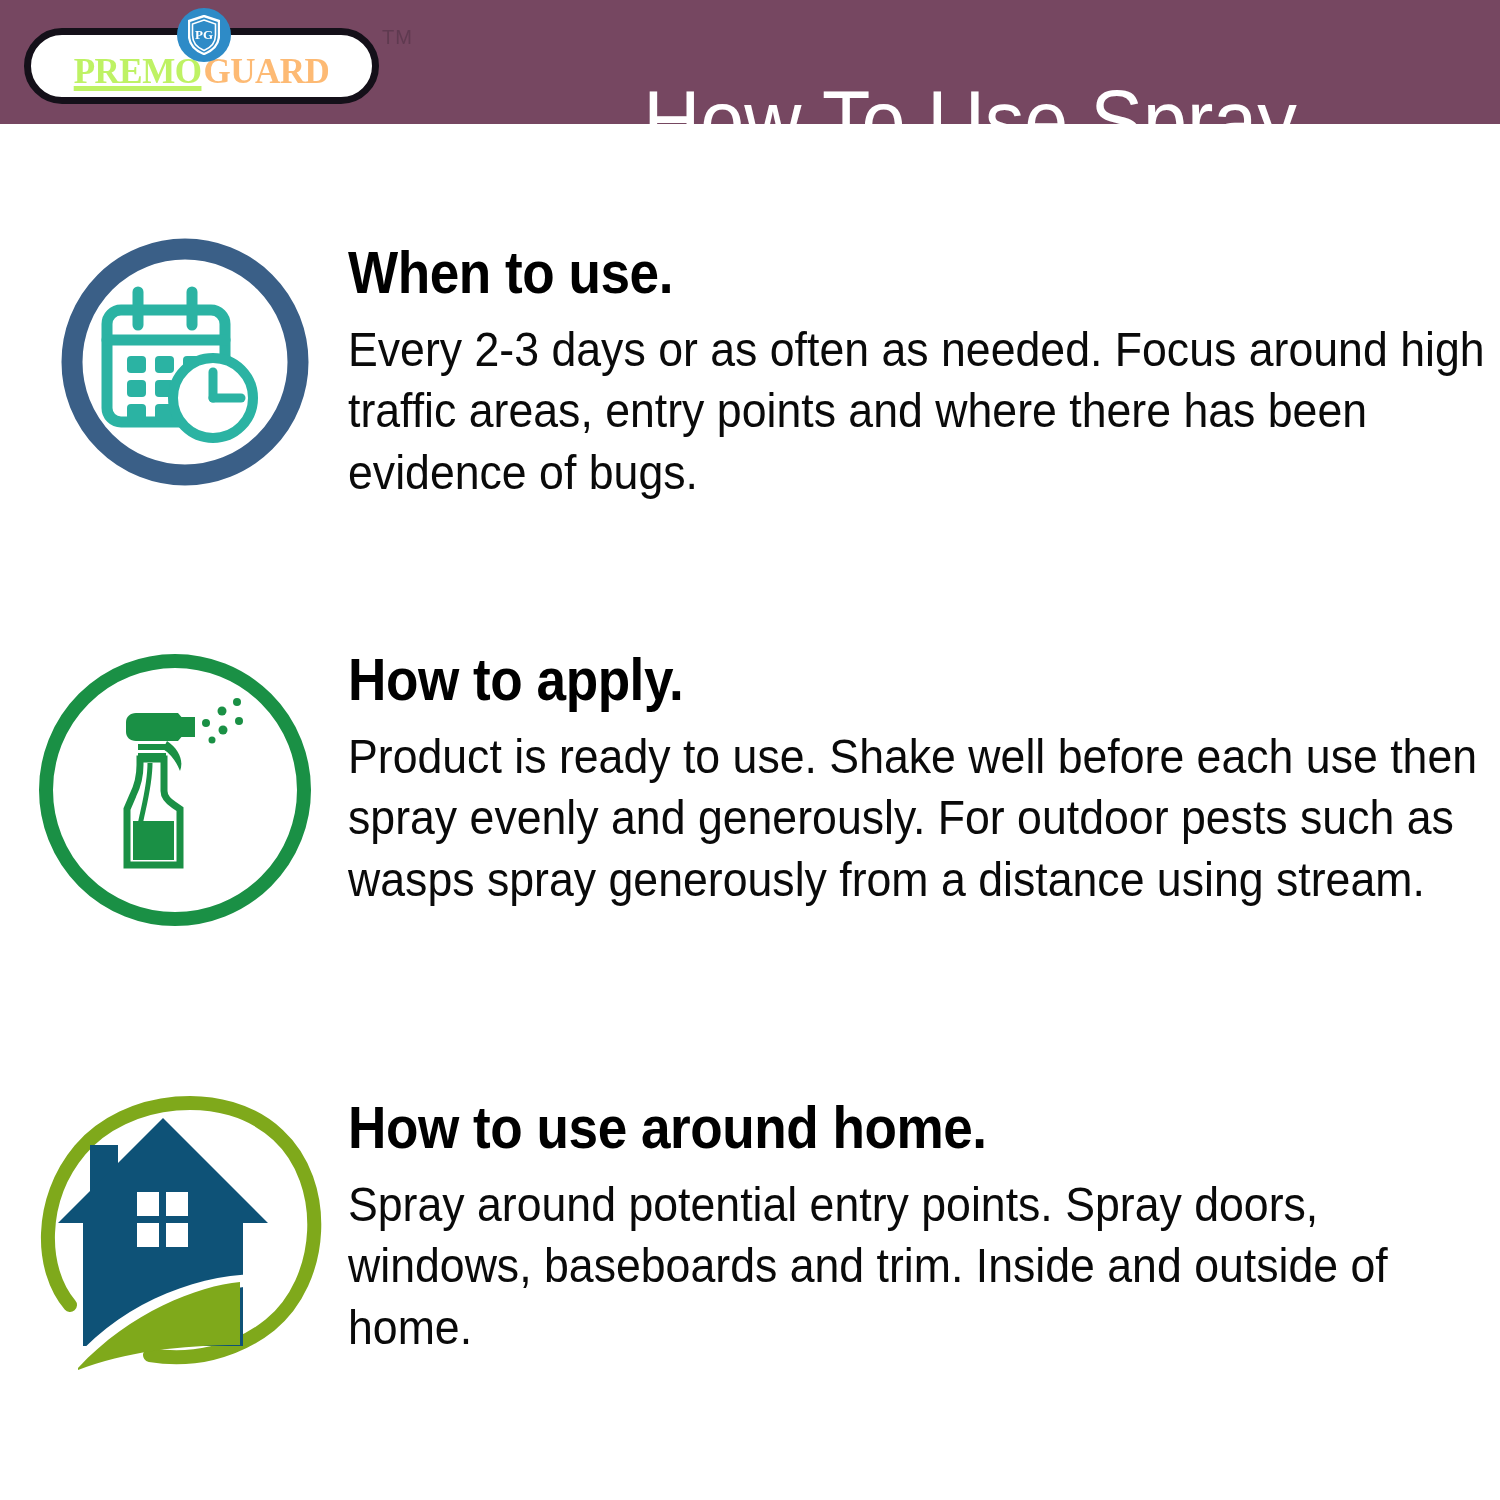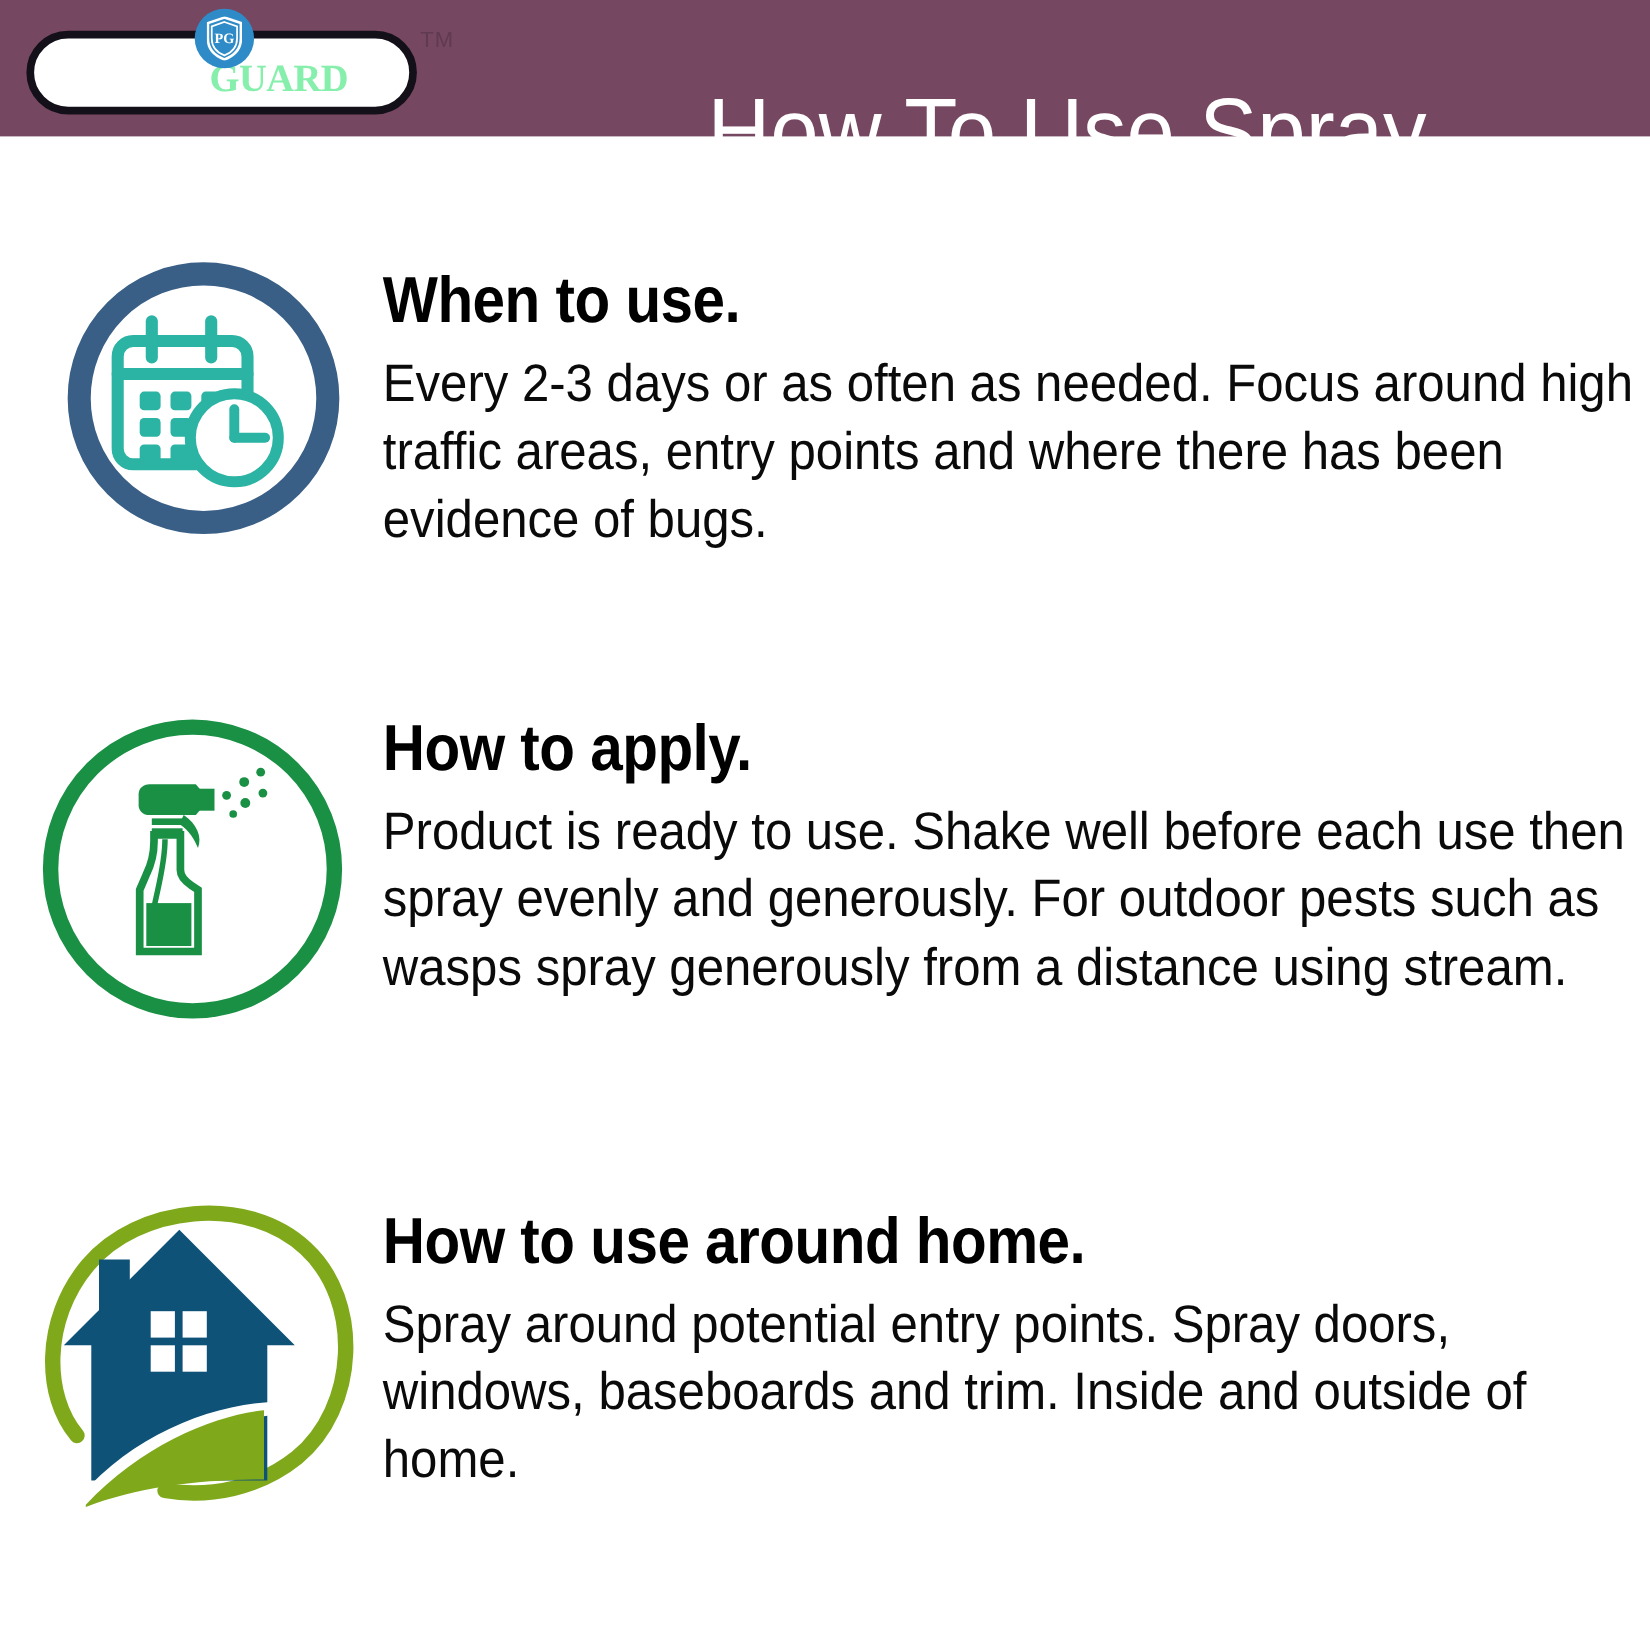--- a/index.html
+++ b/index.html
@@ -53,28 +53,29 @@
     height: 76px;
     display: flex;
     align-items: center;
     justify-content: center;
     font-family: "Liberation Serif", serif;
     font-weight: 700;
     letter-spacing: -0.5px;
     white-space: nowrap;
   }
   .logo-premo {
-    color: #ffffff;
-    font-size: 40px;
+    color: #bef264;
+    font-size: 50px;
     line-height: 1;
     font-variant: small-caps;
     text-transform: lowercase;
+    text-decoration: underline;
   }
   .logo-guard {
-    color: #86efac;
+    color: #fdba74;
     font-size: 50px;
     line-height: 1;
     font-variant: small-caps;
     text-transform: lowercase;
     margin-left: 2px;
   }
   
   .logo-badge {
     position: absolute;
     left: 163px;

